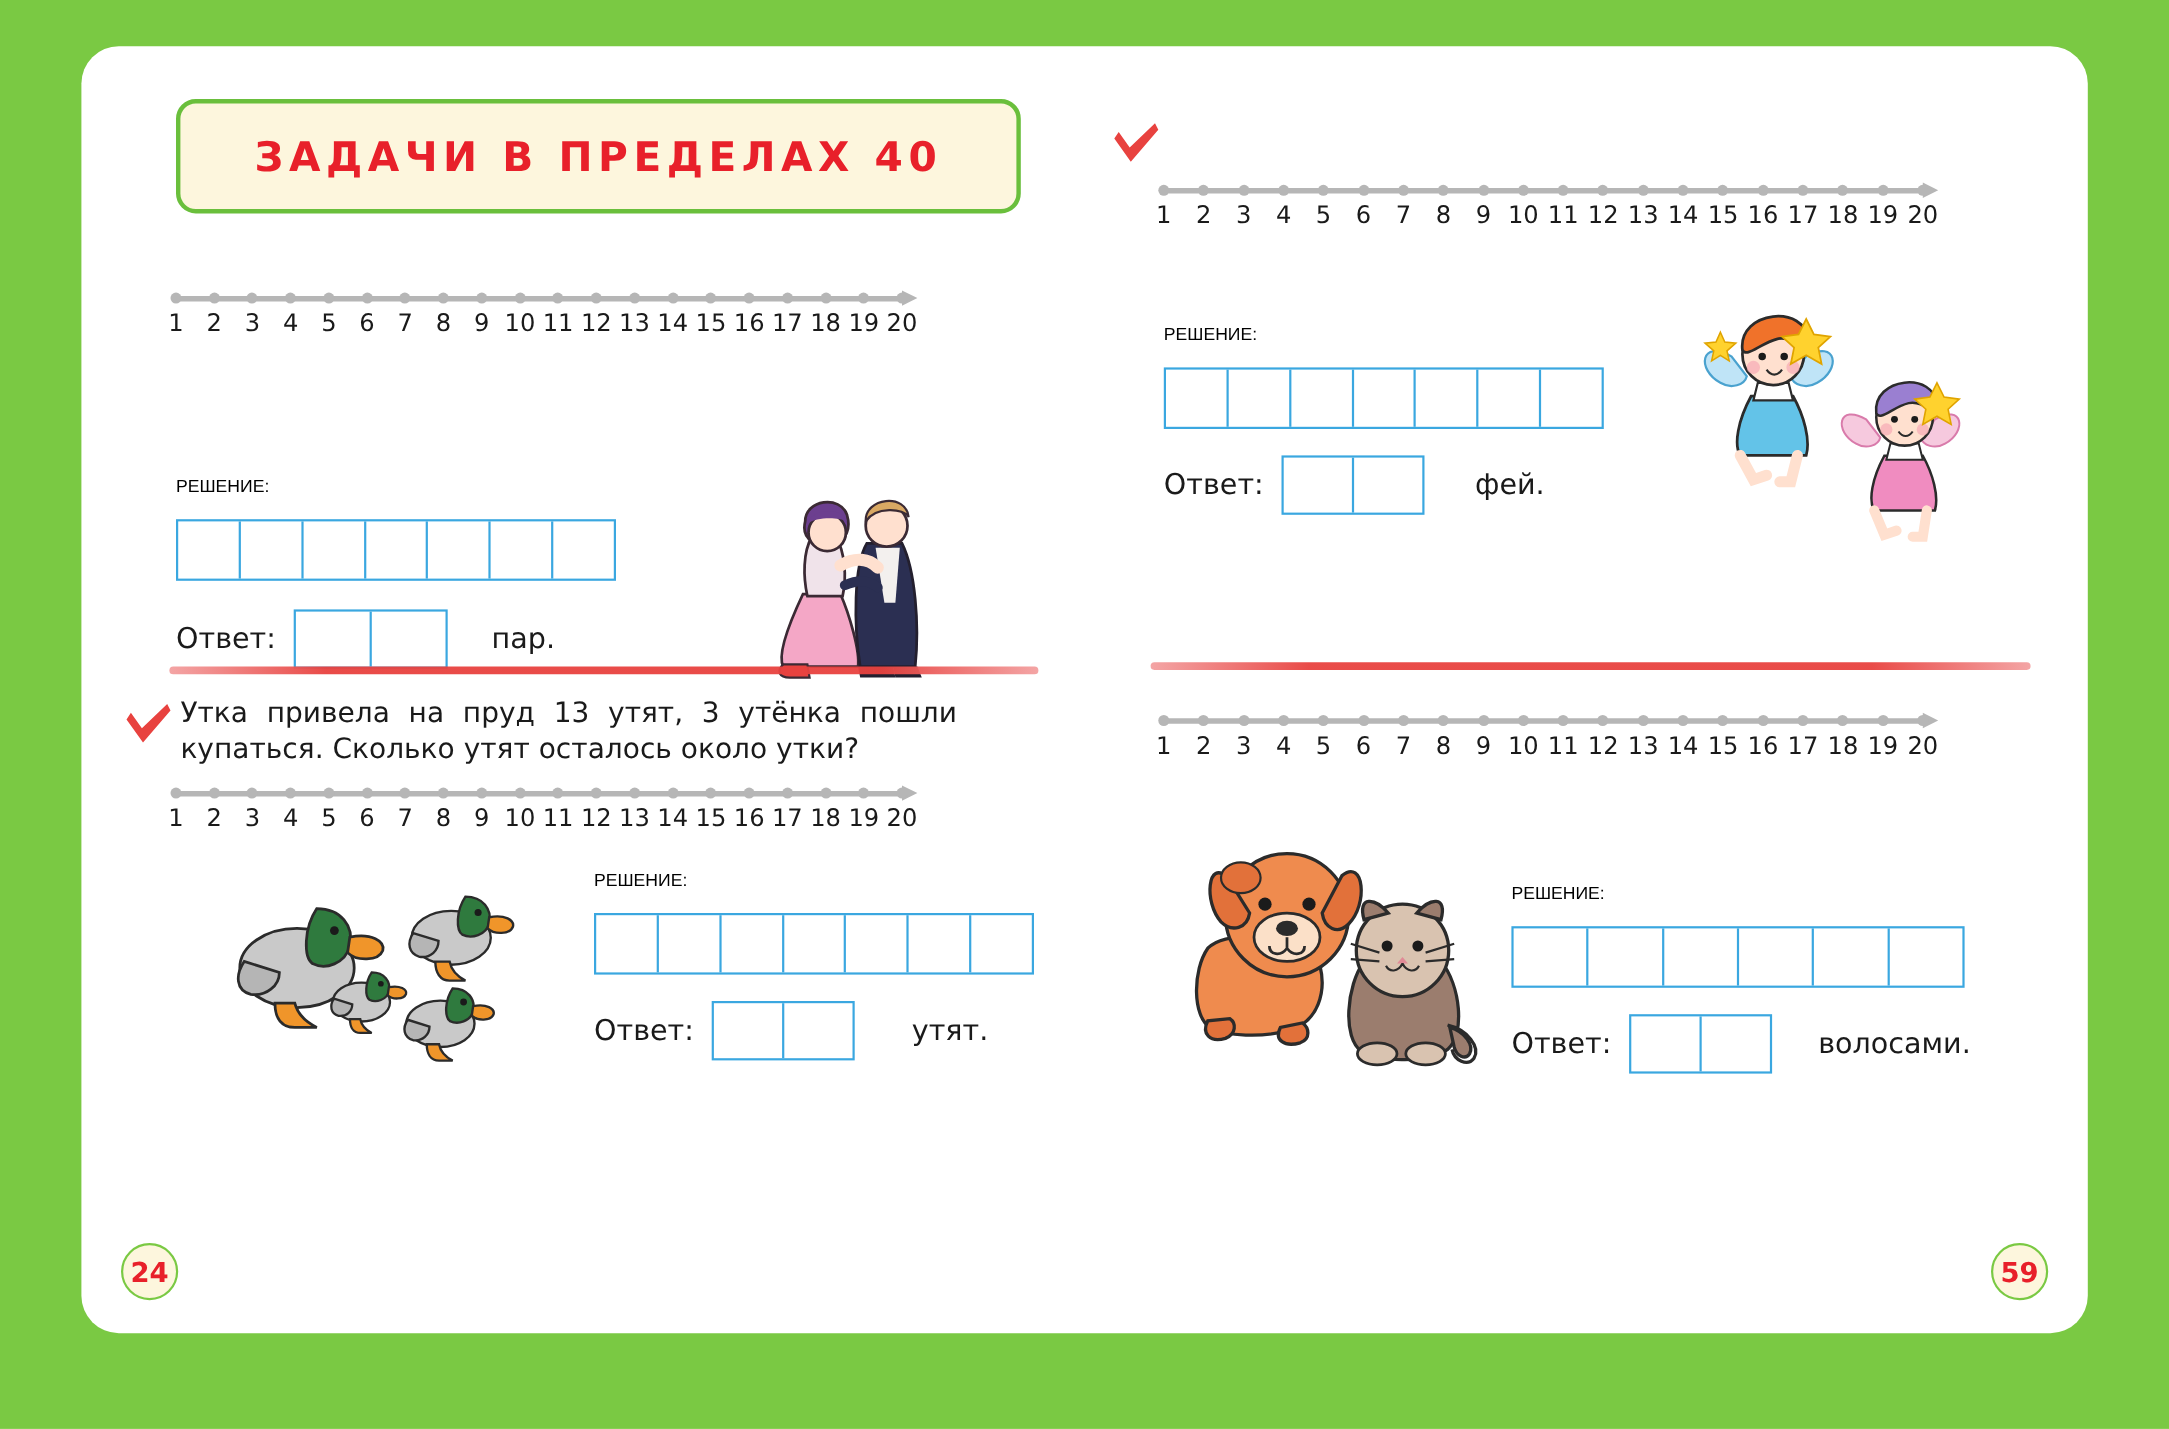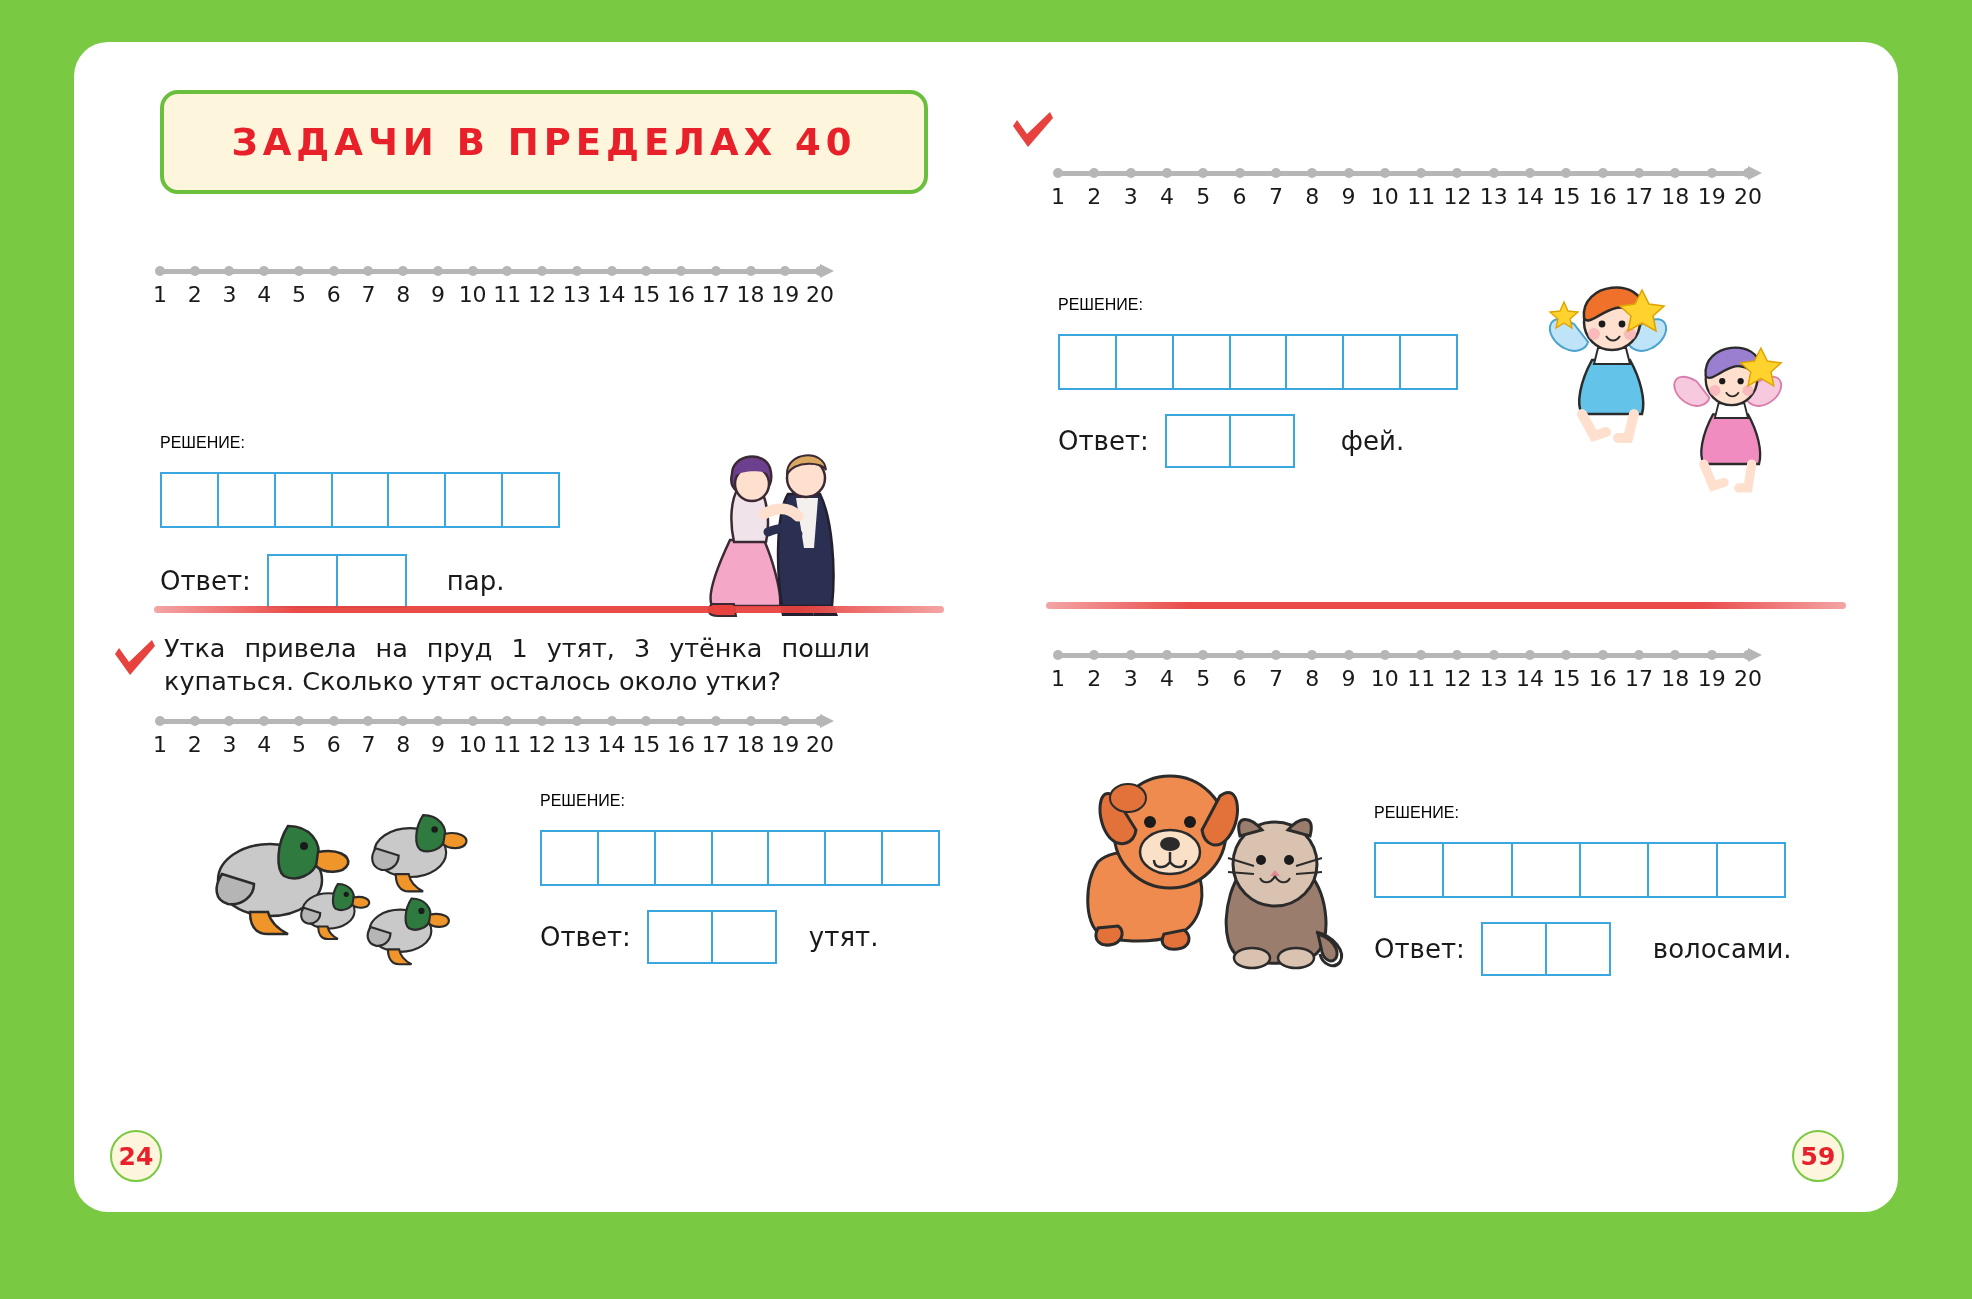--- a/index.html
+++ b/index.html
@@ -137,21 +137,21 @@
   .pagenum{
     position:absolute;
     width:48px;height:48px;border-radius:50%;
     border:2px solid #7ac943;
     background:#fdf6dd;
     display:flex;align-items:center;justify-content:center;
     color:#e8202a;font-weight:bold;font-size:25px;
     font-family:"DejaVu Sans", sans-serif;
   }
   .pagenum.left{left:36px;bottom:30px;}
-  .pagenum.right{right:54px;bottom:30px;}
+  .pagenum.right{right:36px;bottom:30px;}
 
   
   .abs{position:absolute;}
 </style>
 </head>
 <body>
 
 <div class="page">
  <div class="spread">
 
@@ -265,21 +265,21 @@
 
     <div class="divider abs" style="left:80px;top:564px;width:790px;"></div>
 
     <div class="task abs" style="left:38px;top:590px;width:840px;">
       <div class="task-head">
         <div class="check">
           <svg width="46" height="40" viewBox="0 0 46 40">
             <path d="M3 16 L7 10 L17 24 L40 2 L43 8 L18 37 Z" fill="#e8423f"></path>
           </svg>
         </div>
-        <div class="task-text" style="width:706px;">Утка привела на пруд 1 утят, 3 утёнка пошли купаться. Сколько утят осталось около утки?</div>
+        <div class="task-text" style="width:706px;">Утка привела на пруд 13 утят, 3 утёнка пошли купаться. Сколько утят осталось около утки?</div>
       </div>
 
       <div class="numline" style="width:690px;margin-left:48px;">
         <div class="axis">
           <div class="bar" style="width:660px;"></div>
           <div class="arrow" style="left:660px;"></div>
         </div>
         <div class="dots">
               <div class="dot" style="left: 0px;"></div>
               <div class="dot" style="left: 34.7368px;"></div>
@@ -336,21 +336,21 @@
             <div class="cell" style="flex: 1 1 0%;"></div>
             <div class="cell" style="flex: 1 1 0%;"></div>
           </div>
 
       <div class="answer-row abs" style="left:428px;top:278px;">
         <span class="txt">Ответ:</span>
         <span class="grid" style="width:130px;height:54px;">
               <div class="cell" style="flex: 1 1 0%;"></div>
               <div class="cell" style="flex: 1 1 0%;"></div>
             </span>
-        <span class="txt" style="margin-left:16px;">утят.</span>
+        <span class="txt" style="margin-left:36px;">утят.</span>
       </div>
 
       <div class="abs" style="left:80px;top:150px;">
         <svg width="310" height="210" viewBox="0 0 310 210">
 
           <g>
             <ellipse cx="78" cy="98" rx="52" ry="36" fill="#c9c9c9" stroke="#2b2b2b" stroke-width="2.5"></ellipse>
             <path d="M30 92 C22 104 22 118 36 122 C50 124 62 114 62 102 Z" fill="#b5b5b5" stroke="#2b2b2b" stroke-width="2.5"></path>
             <path d="M96 44 C118 44 130 60 126 78 C122 94 104 100 92 94 C84 88 84 62 96 44 Z" fill="#2f7a3e" stroke="#2b2b2b" stroke-width="2.5"></path>
             <circle cx="112" cy="64" r="4" fill="#1b1b1b"></circle>

